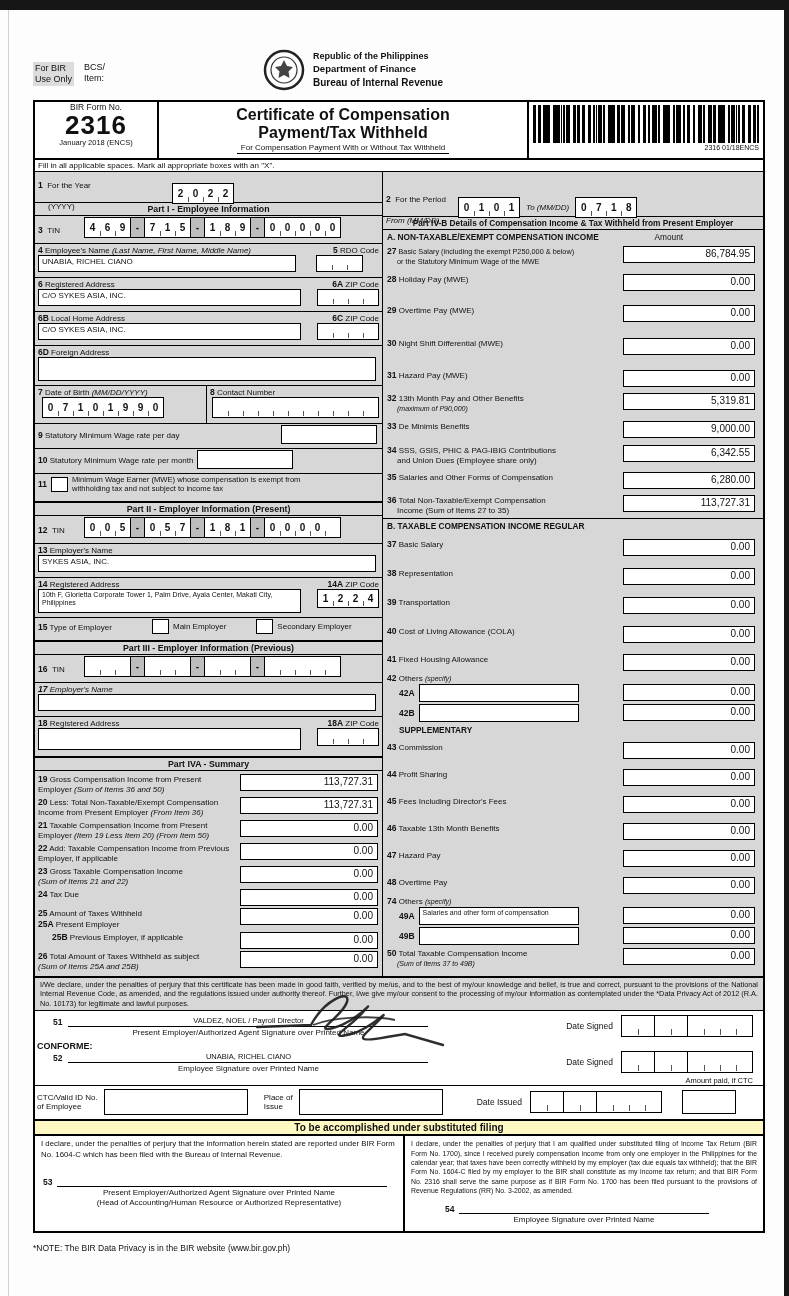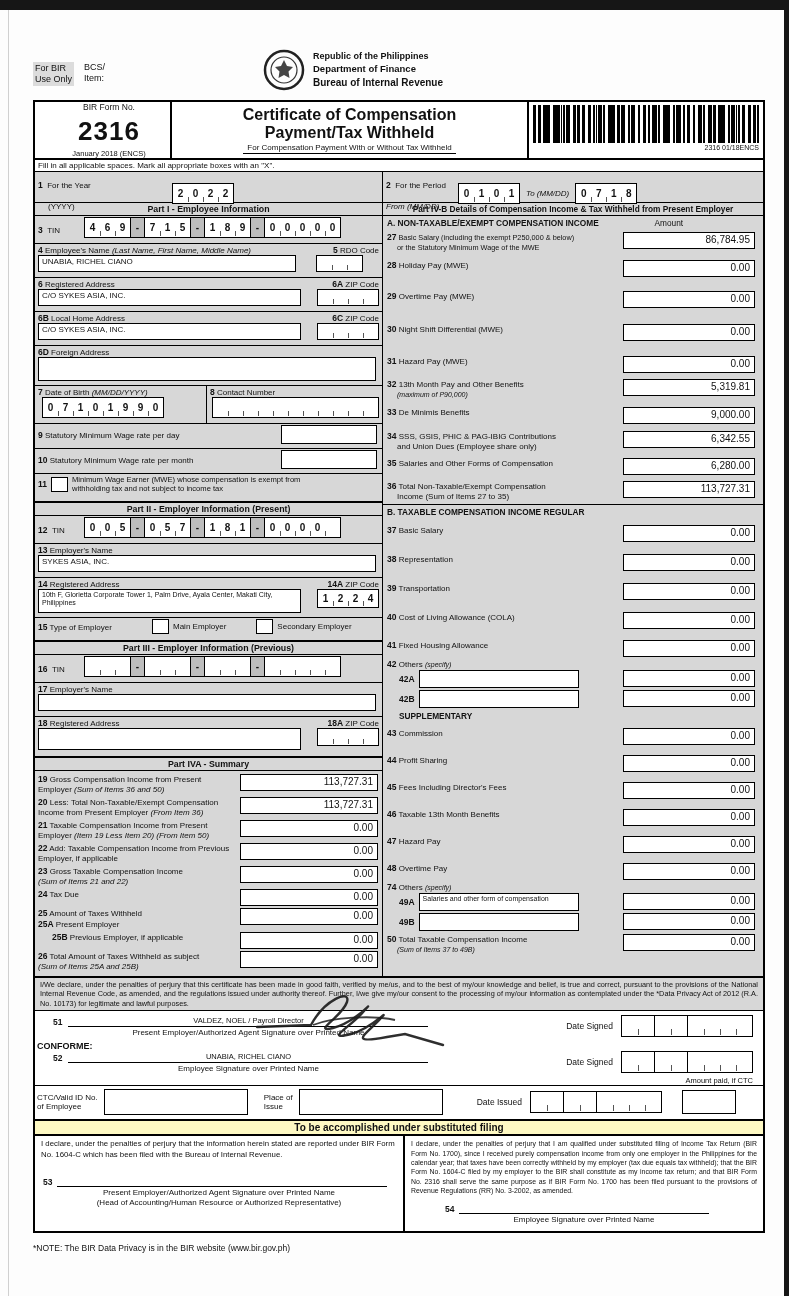--- a/index.html
+++ b/index.html
@@ -16,21 +16,21 @@
   .bir-use{display:flex;gap:10px;margin-top:8px;width:170px;}
   .bir-use .shaded{background:#dcdcdc;padding:1px 2px;line-height:1.25;}
   .bir-use .plain{line-height:1.25;}
   .sealblock{display:flex;align-items:center;gap:8px;margin-left:60px;}
   .govtext{font-weight:700;line-height:1.3;font-size:9.5px;}
   .govtext .b1{font-size:9px;}
   .govtext .b3{font-size:10px;}
 
   
   .hdrbox{display:flex;border:2px solid #000;height:56px;background:#fff;}
-  .hb1{width:122px;border-right:2px solid #000;text-align:center;display:flex;flex-direction:column;justify-content:space-between;padding-left:13px;}
+  .hb1{width:122px;border-right:2px solid #000;text-align:center;display:flex;flex-direction:column;justify-content:flex-start;}
   .hb1 .fl{font-size:8.5px;}
   .hb1 .fn{font-size:26px;font-weight:700;line-height:1;letter-spacing:1px;}
   .hb1 .fd{font-size:7.5px;}
   .hb2{flex:1;text-align:center;display:flex;flex-direction:column;justify-content:center;border-right:2px solid #000;}
   .hb2 .t{font-size:16px;font-weight:700;line-height:1.15;}
   .hb2 .st{font-size:8px;margin-top:1px;border-bottom:1px solid #000;display:inline-block;align-self:center;padding:0 4px 1px;}
   .hb3{width:226px;display:flex;flex-direction:column;justify-content:flex-start;padding:3px 4px 1px;}
   .barcode{height:38px;background:
      repeating-linear-gradient(90deg,#000 0 2px,transparent 2px 5px),
      repeating-linear-gradient(90deg,#000 0 1px,transparent 1px 7px),
@@ -324,21 +324,21 @@
 
           <div class="fld" style="height:22px;">
             <div class="rowflex" style="justify-content:space-between;">
               <span class="lab"><span class="n">9</span>
                 <span>Statutory Minimum Wage rate per day</span></span>
               <div class="wbox" style="width:88px;height:15px;margin-right:2px;"></div>
             </div>
           </div>
 
           <div class="fld" style="height:22px;">
-            <div class="rowflex" style="justify-content:space-between;">
+            <div class="rowflex" style="">
               <span class="lab"><span class="n">10</span>
                 <span>Statutory Minimum Wage rate per month</span></span>
               <div class="wbox" style="width:88px;height:15px;margin-right:2px;"></div>
             </div>
           </div>
 
           <div class="fld" style="height:25px;border-bottom:none;">
             <div class="rowflex">
               <span class="n">11</span>
               <span class="chk"></span>
@@ -449,21 +449,21 @@
                     <span class="c"></span>
                     <span class="c"></span>
                     <span class="c"></span>
                     <span class="c"></span>
                     <span class="c"></span>
                   </span>
               </span>
             </div>
           </div>
 
-          <div class="fld" style="height:31px;">
+          <div class="fld" style="height:31px;font-style:italic;">
             <div class="lab"><span class="n">17</span>
               <span>Employer's Name</span></div>
             <div class="wbox" style="width:330px;"></div>
           </div>
 
           <div class="fld" style="height:37px;border-bottom:none;">
             <div class="head">
               <span class="lab"><span class="n">18</span>
                 <span>Registered Address</span></span>
               <span class="lab"><span class="n">18A</span>
@@ -531,21 +531,21 @@
           <div class="sumrow" style="padding-bottom:4px;">
             <div class="sl"><span class="n">26</span>
               <span>Total Amount of Taxes Withheld as subject</span><br>
               <span class="it">(Sum of Items 25A and 25B)</span></div>
             <span class="amt">0.00</span>
           </div>
         </div>
 
         <div class="rcol">
 
-          <div class="fld" style="height:28px;">
+          <div class="fld" style="height:28px;margin-top:14px;">
             <div class="rowflex" style="gap:6px;">
               <div style="width:66px;line-height:1.3;">
                 <span class="n">2</span>
                 <span class="lab">For the Period</span><br>
                 <span class="lab it">From (MM/DD)</span>
               </div>
               <span class="cells">
                   <span class="c">0</span>
                   <span class="c">1</span>
                   <span class="c">0</span>

